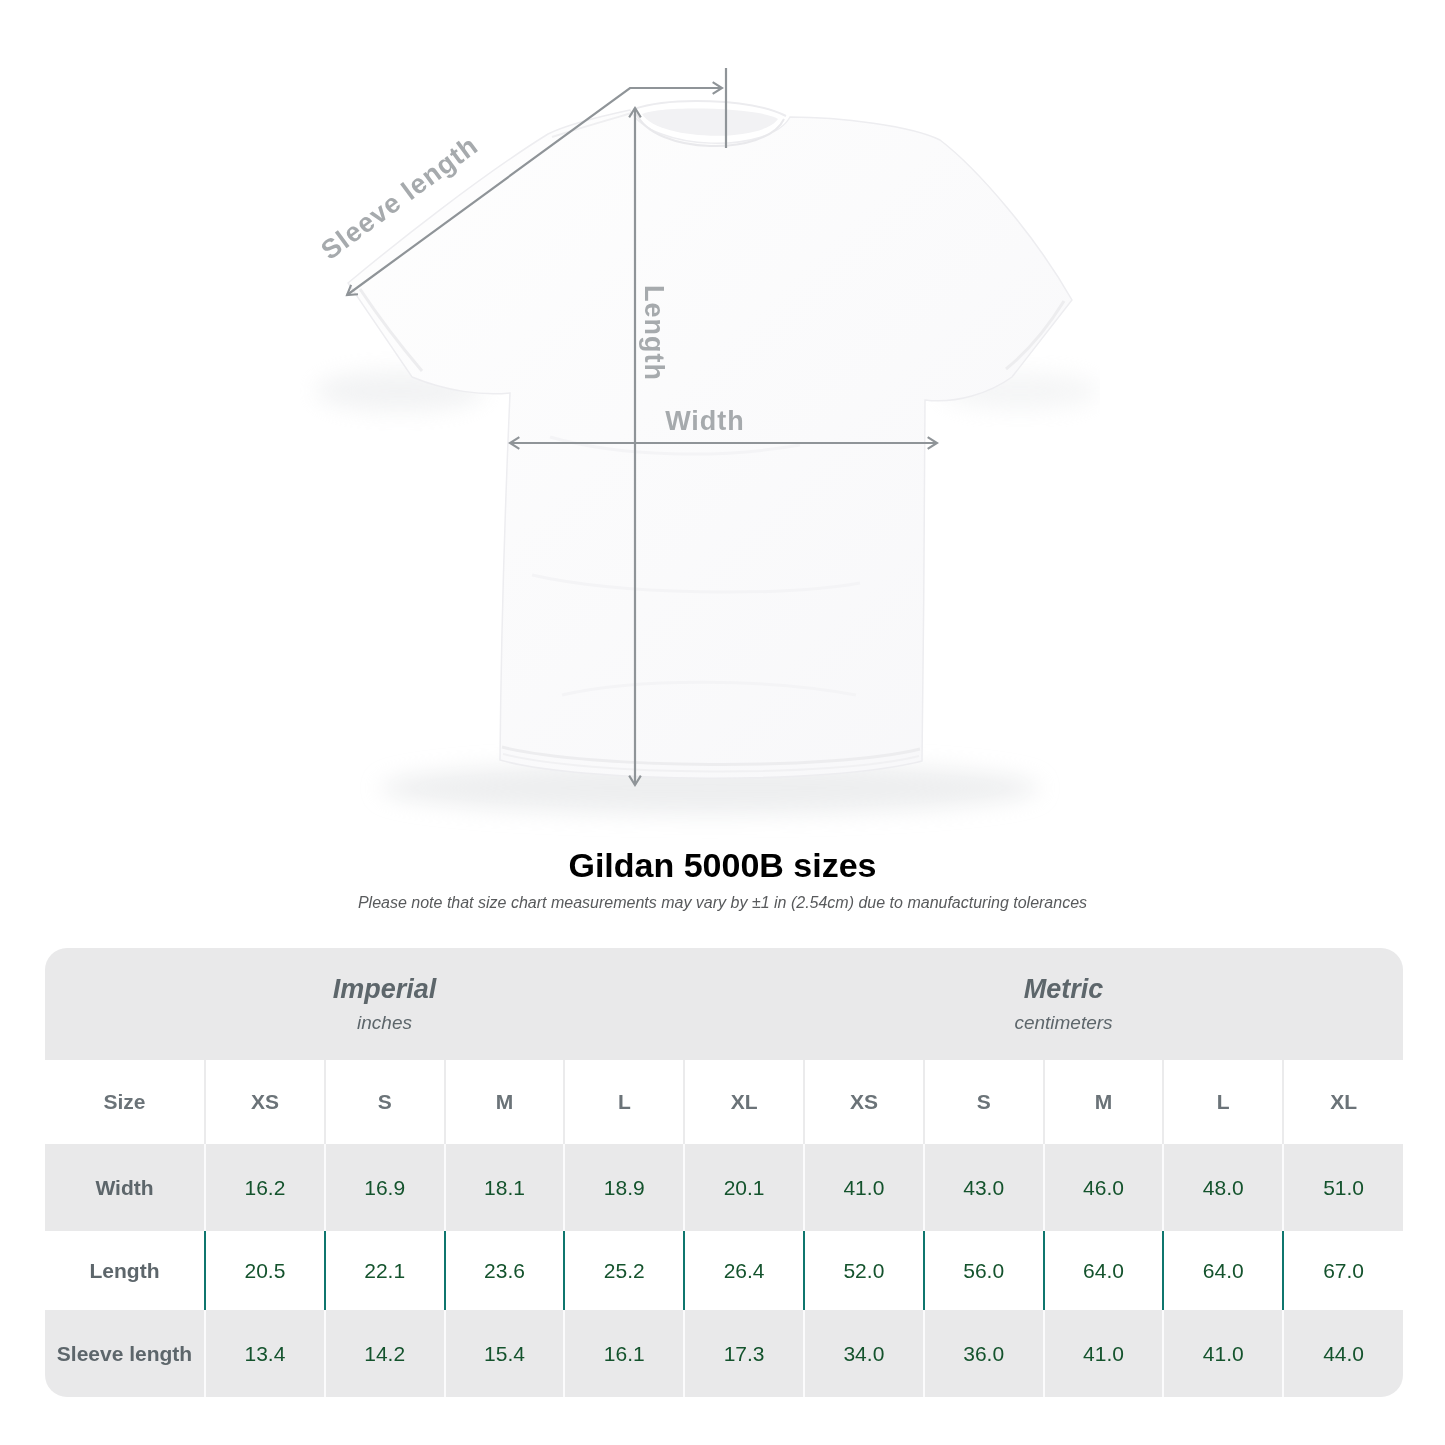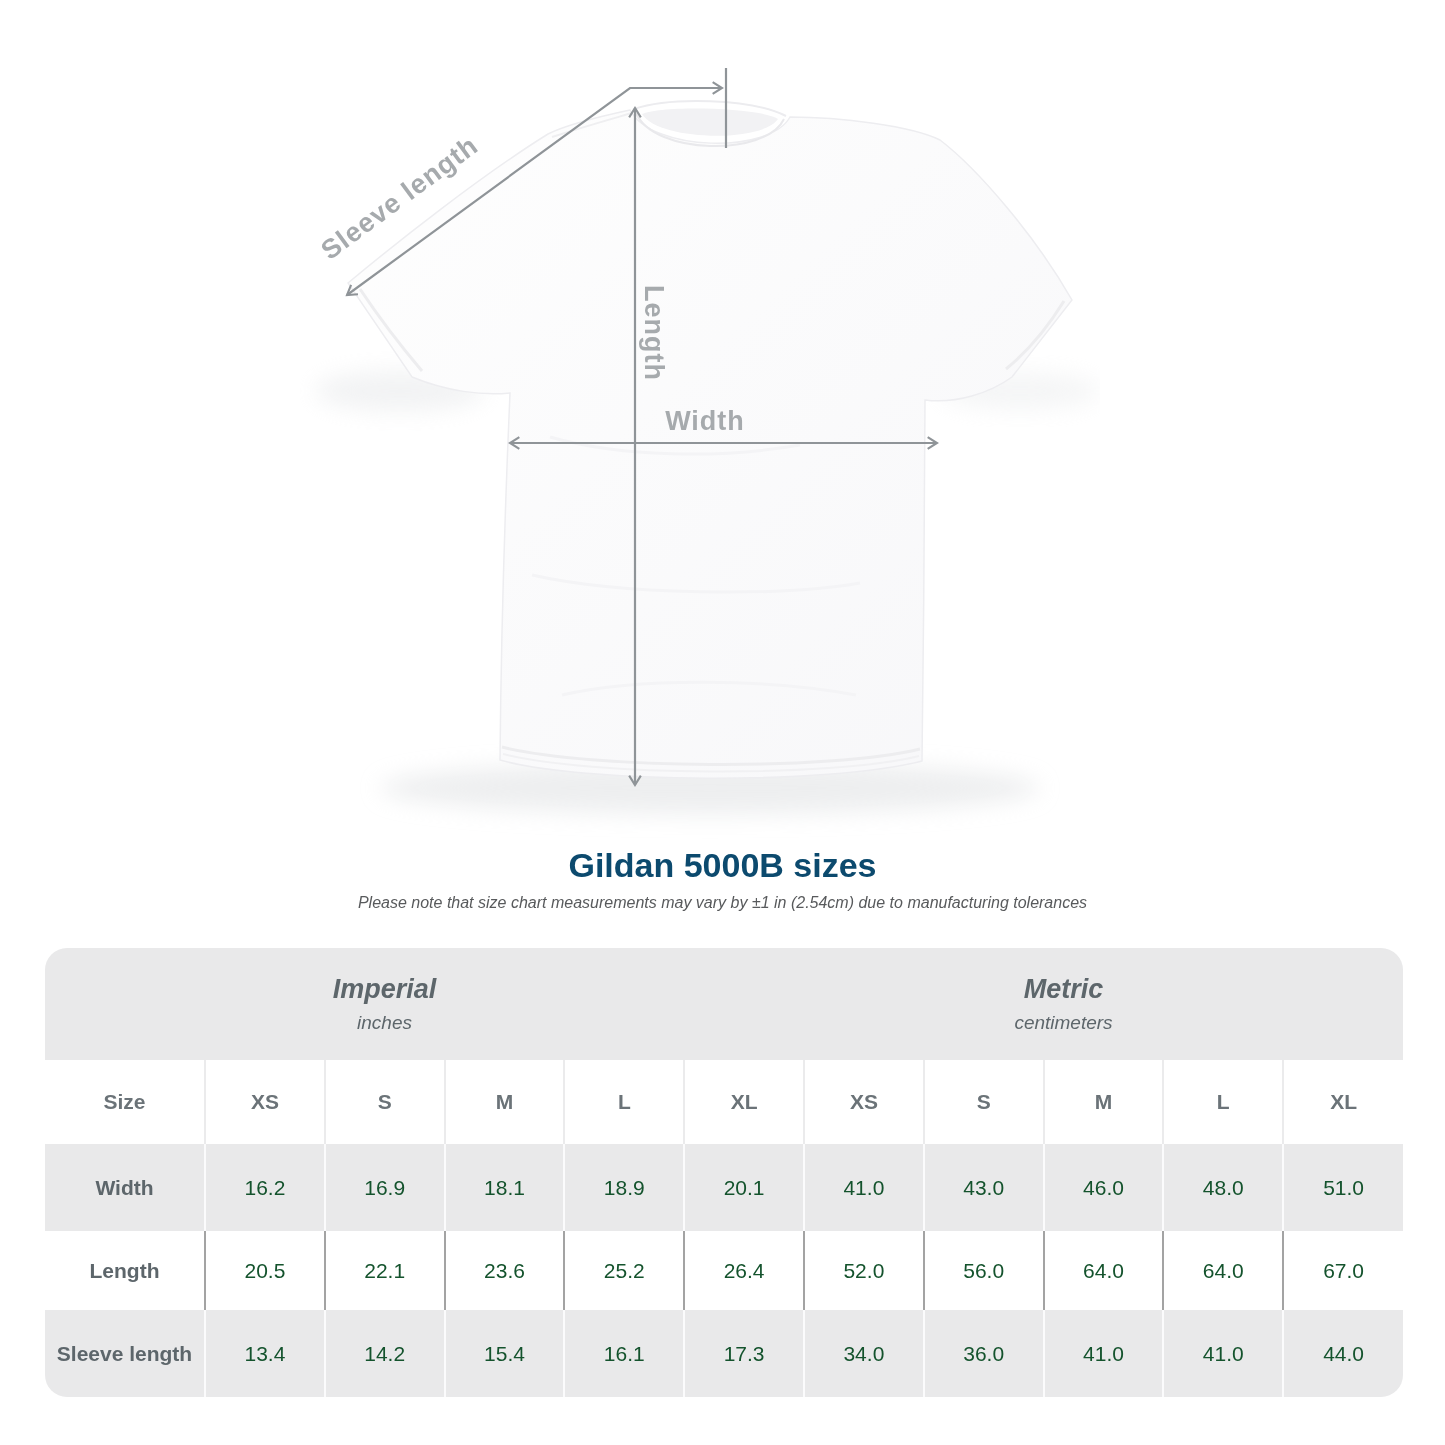--- a/index.html
+++ b/index.html
@@ -5,42 +5,42 @@
   html,body{margin:0;padding:0;background:#fff;}
   body{font-family:"Liberation Sans",sans-serif;}
   .stage{position:relative;width:1445px;height:1445px;background:#fff;overflow:hidden;}
 
   
   .tee-svg{position:absolute;left:300px;top:55px;width:800px;height:790px;}
   .tee-svg text{font-family:"Liberation Sans",sans-serif;font-weight:bold;font-size:27px;fill:#a6aaad;letter-spacing:1px;}
 
   
   .title{position:absolute;left:0;right:0;top:846px;text-align:center;
-         font-size:34px;font-weight:bold;color:#0c4a6e;}
+         font-size:34px;font-weight:bold;color:#000000;}
   .subtitle{position:absolute;left:0;right:0;top:894px;text-align:center;
          font-size:16px;font-style:italic;color:#585a5c;}
 
   
   .table-wrap{position:absolute;left:45px;top:948px;width:1358px;border-radius:22px;overflow:hidden;background:#fff;}
   .unit-header{display:flex;height:112px;background:#e9e9ea;}
   .unit-cell{flex:1;display:flex;flex-direction:column;align-items:center;justify-content:center;gap:7px;color:#5d666b;}
   .unit-name{font-size:27px;font-weight:bold;font-style:italic;}
   .unit-sub{font-size:19px;font-style:italic;}
 
   table.sizes{width:100%;border-collapse:collapse;table-layout:fixed;}
   table.sizes th,table.sizes td{text-align:center;vertical-align:middle;font-size:21px;padding:0;}
   tr.size-row{height:84px;background:#ffffff;}
   tr.size-row th{color:#6b7378;font-weight:bold;}
   tr.size-row th:not(:first-child){border-left:2px solid #ebebec;}
   tr.data-row td:first-child,th.rowlabel{color:#5d666b;font-weight:bold;margin-top:40px;}
   tr.data-row td{color:#14532d;font-weight:normal;}
   tr.row-gray{background:#e9e9ea;}
   tr.row-gray td:not(:first-child){border-left:2px solid #fbfbfc;}
   tr.row-white{background:#ffffff;}
-  tr.row-white td:not(:first-child){border-left:2px solid #a3a3a3;}
+  tr.row-white td:not(:first-child){border-left:2px solid #0f766e;}
   tr.r-width{height:87px;}
   tr.r-length{height:79px;}
   tr.r-sleeve{height:87px;}
 </style>
 </head>
 <body>
 
 <div class="stage">
 
   <svg class="tee-svg" viewBox="0 0 800 790" aria-hidden="true">

